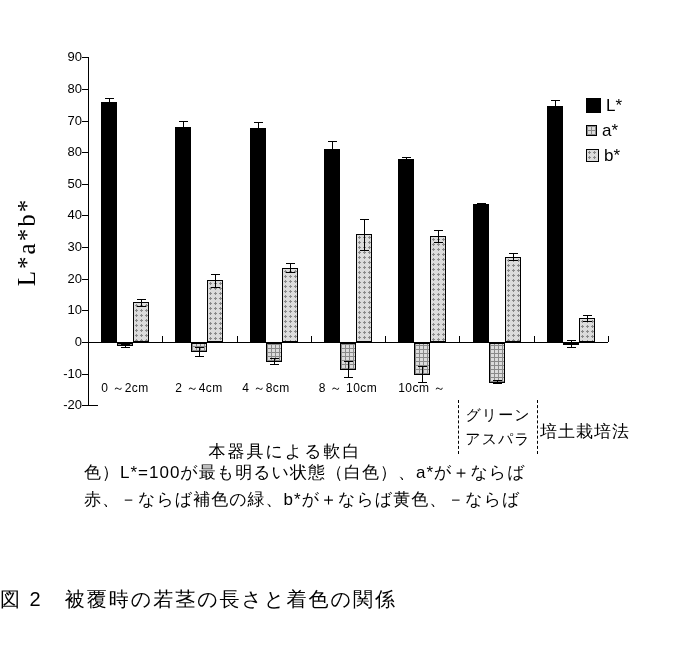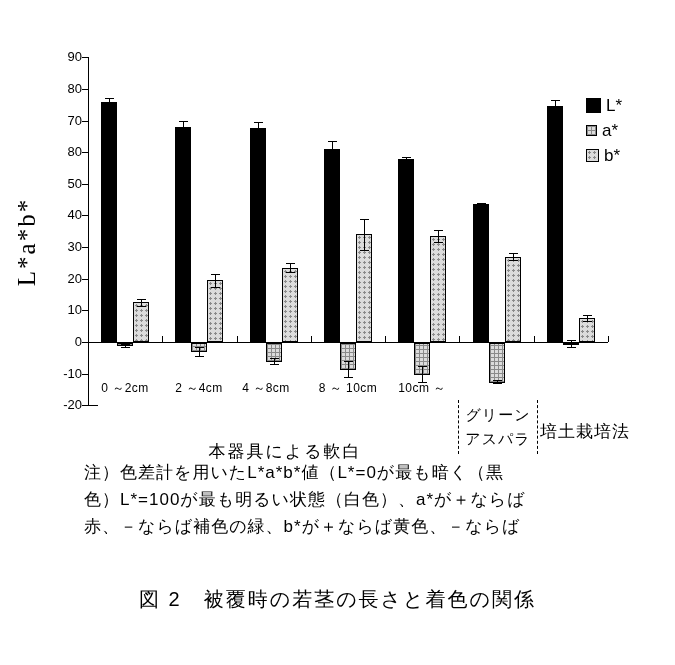--- a/index.html
+++ b/index.html
@@ -43,21 +43,21 @@
     position:absolute;left:458px;top:400px;width:78px;height:54px;
     border-left:1px dashed var(--axis,#000);border-right:1px dashed var(--axis,#000);
     display:flex;flex-direction:column;justify-content:center;align-items:center;
     font-size:15px;line-height:24px;letter-spacing:1px;white-space:nowrap;
   }
   .soil-label{position:absolute;left:540px;top:420px;width:120px;
         font-size:17px;letter-spacing:1px;white-space:nowrap;}
   .note{position:absolute;left:84px;top:459px;width:520px;
         font-size:17px;line-height:27px;letter-spacing:1px;}
   .note-line{white-space:nowrap;}
-  .caption{position:absolute;left:0;top:586px;width:675px;text-align:center;
+  .caption{position:absolute;left:0;top:586px;width:675px;text-align:left;
         font-size:20px;letter-spacing:2px;white-space:nowrap;}
 </style>
 </head>
 <body>
 
 <div class="figure" style="--axis: #000000; --text: #000000; --bar-l: #000000; --bar-fill: #dcdcdc; --pattern: #8a8a8a;">
 
   <div class="ylabel">L*a*b*</div>
 
   <div id="plot" style="position:absolute;left:0;top:0;width:675px;height:665px;">
@@ -205,19 +205,18 @@
   <div class="device-label">本器具による軟白</div>
 
   <div class="green-box">
     <div>グリーン</div>
     <div>アスパラ</div>
   </div>
 
   <div class="soil-label">培土栽培法</div>
 
   <div class="note">
-    <div class="note-line">注）色差計を用いたL*a*b*値（L*=0が最も暗く（黒</div>
     <div class="note-line">色）L*=100が最も明るい状態（白色）、a*が＋ならば</div>
     <div class="note-line">赤、－ならば補色の緑、b*が＋ならば黄色、－ならば</div>
   </div>
 
   <div class="caption">図 2　被覆時の若茎の長さと着色の関係</div>
 </div>
 
 </body></html>

